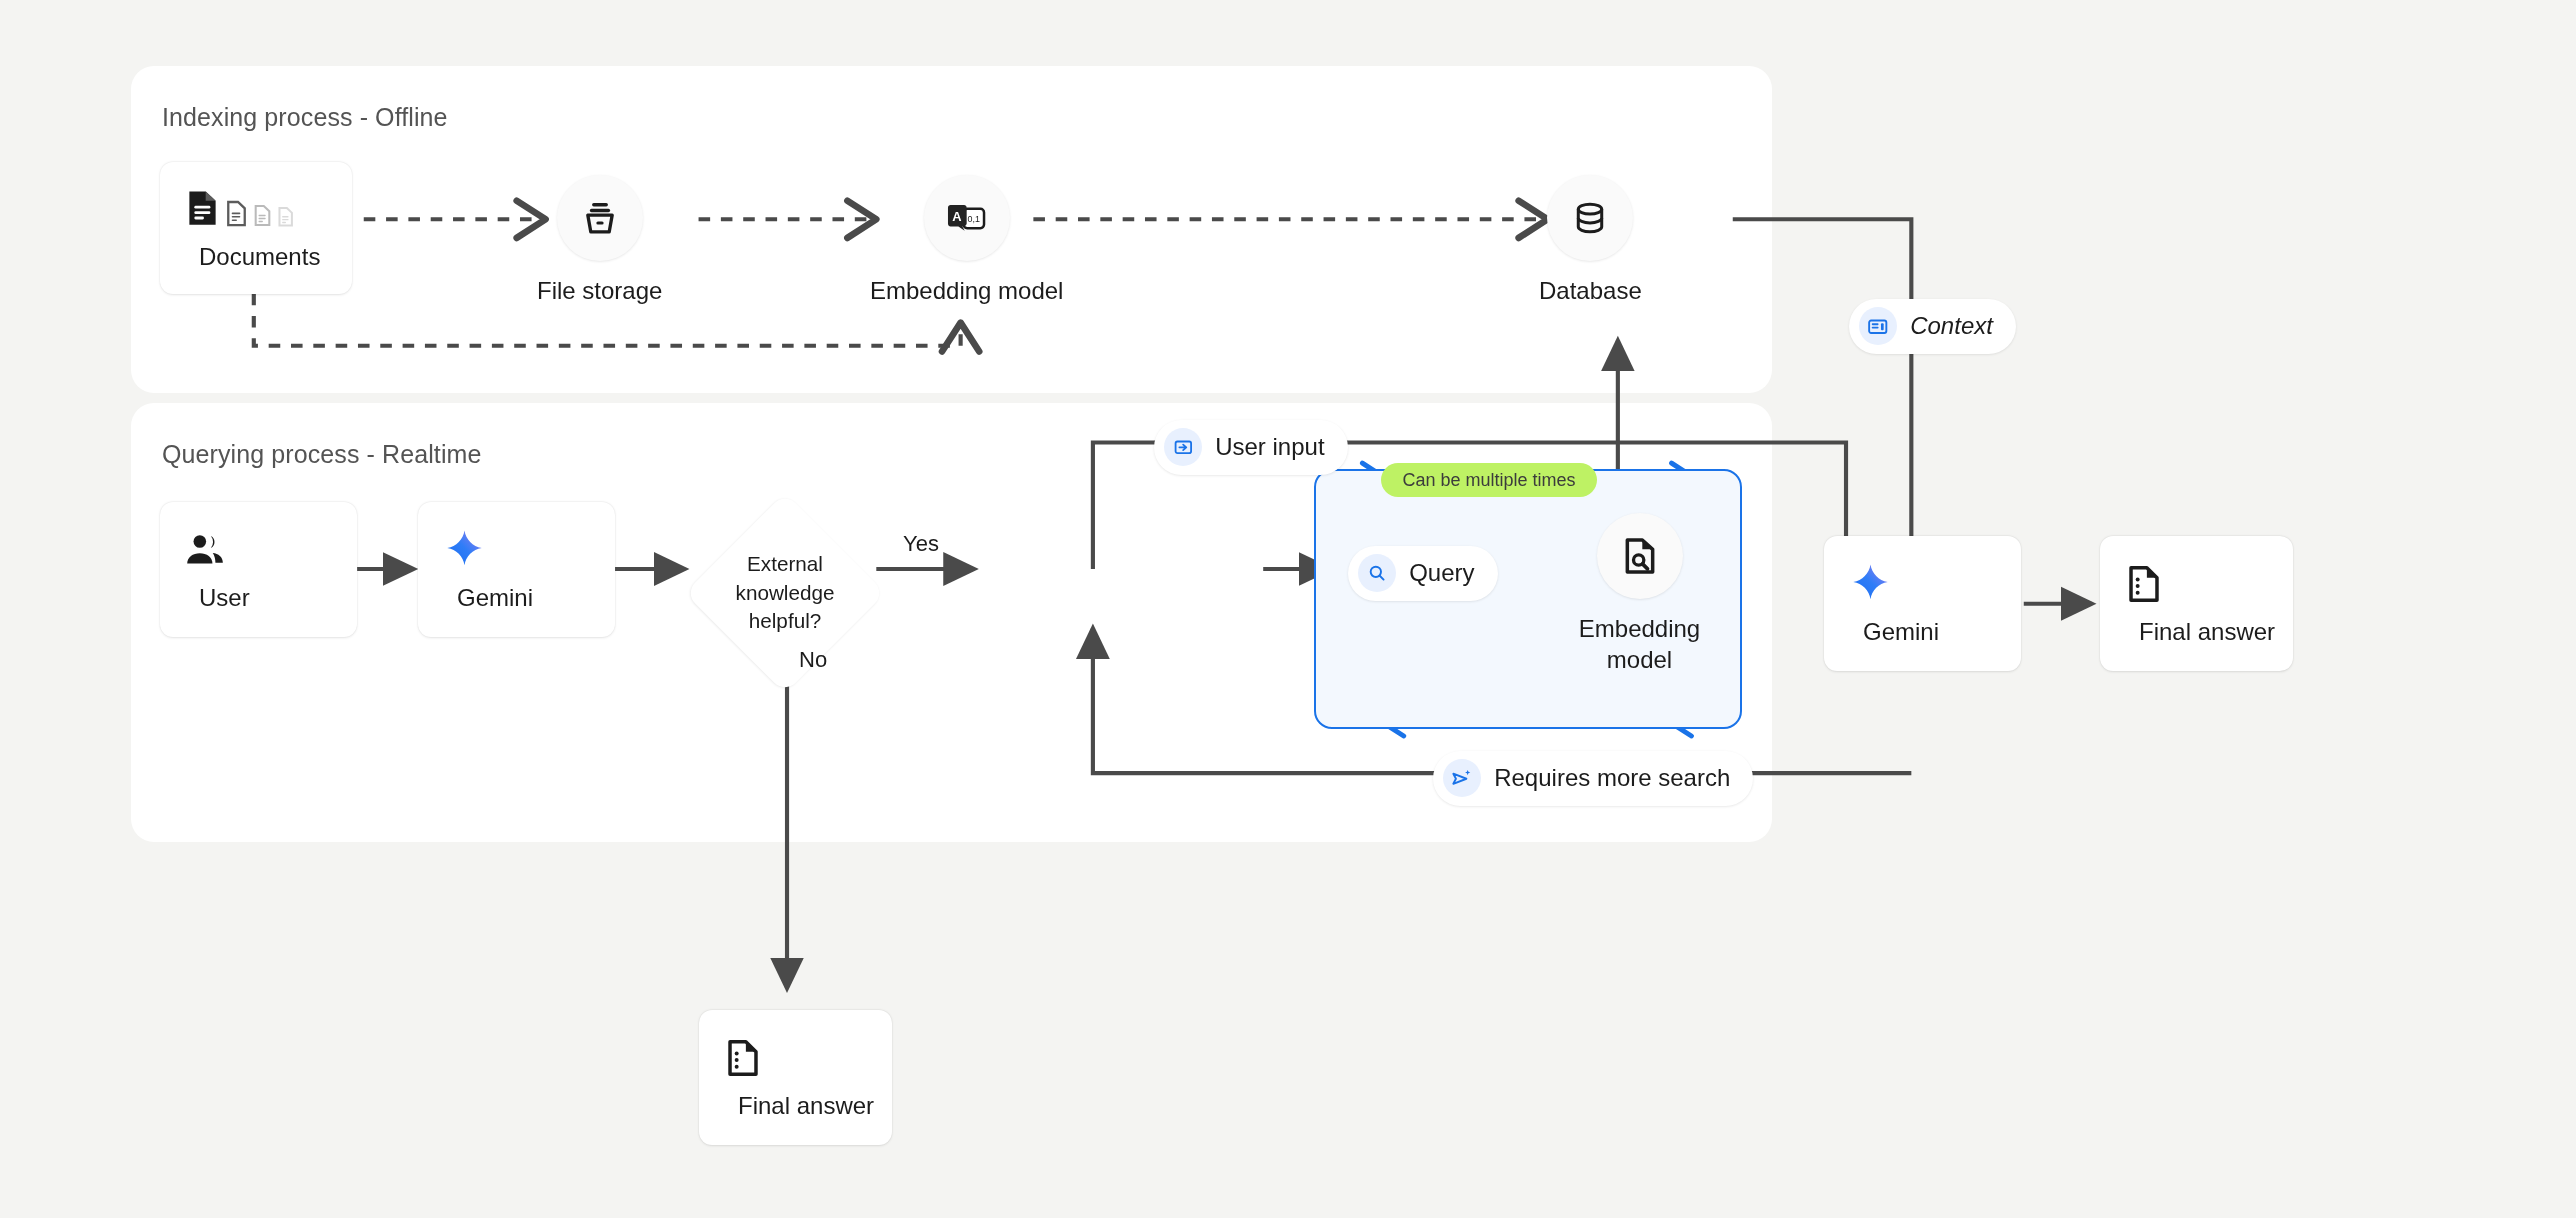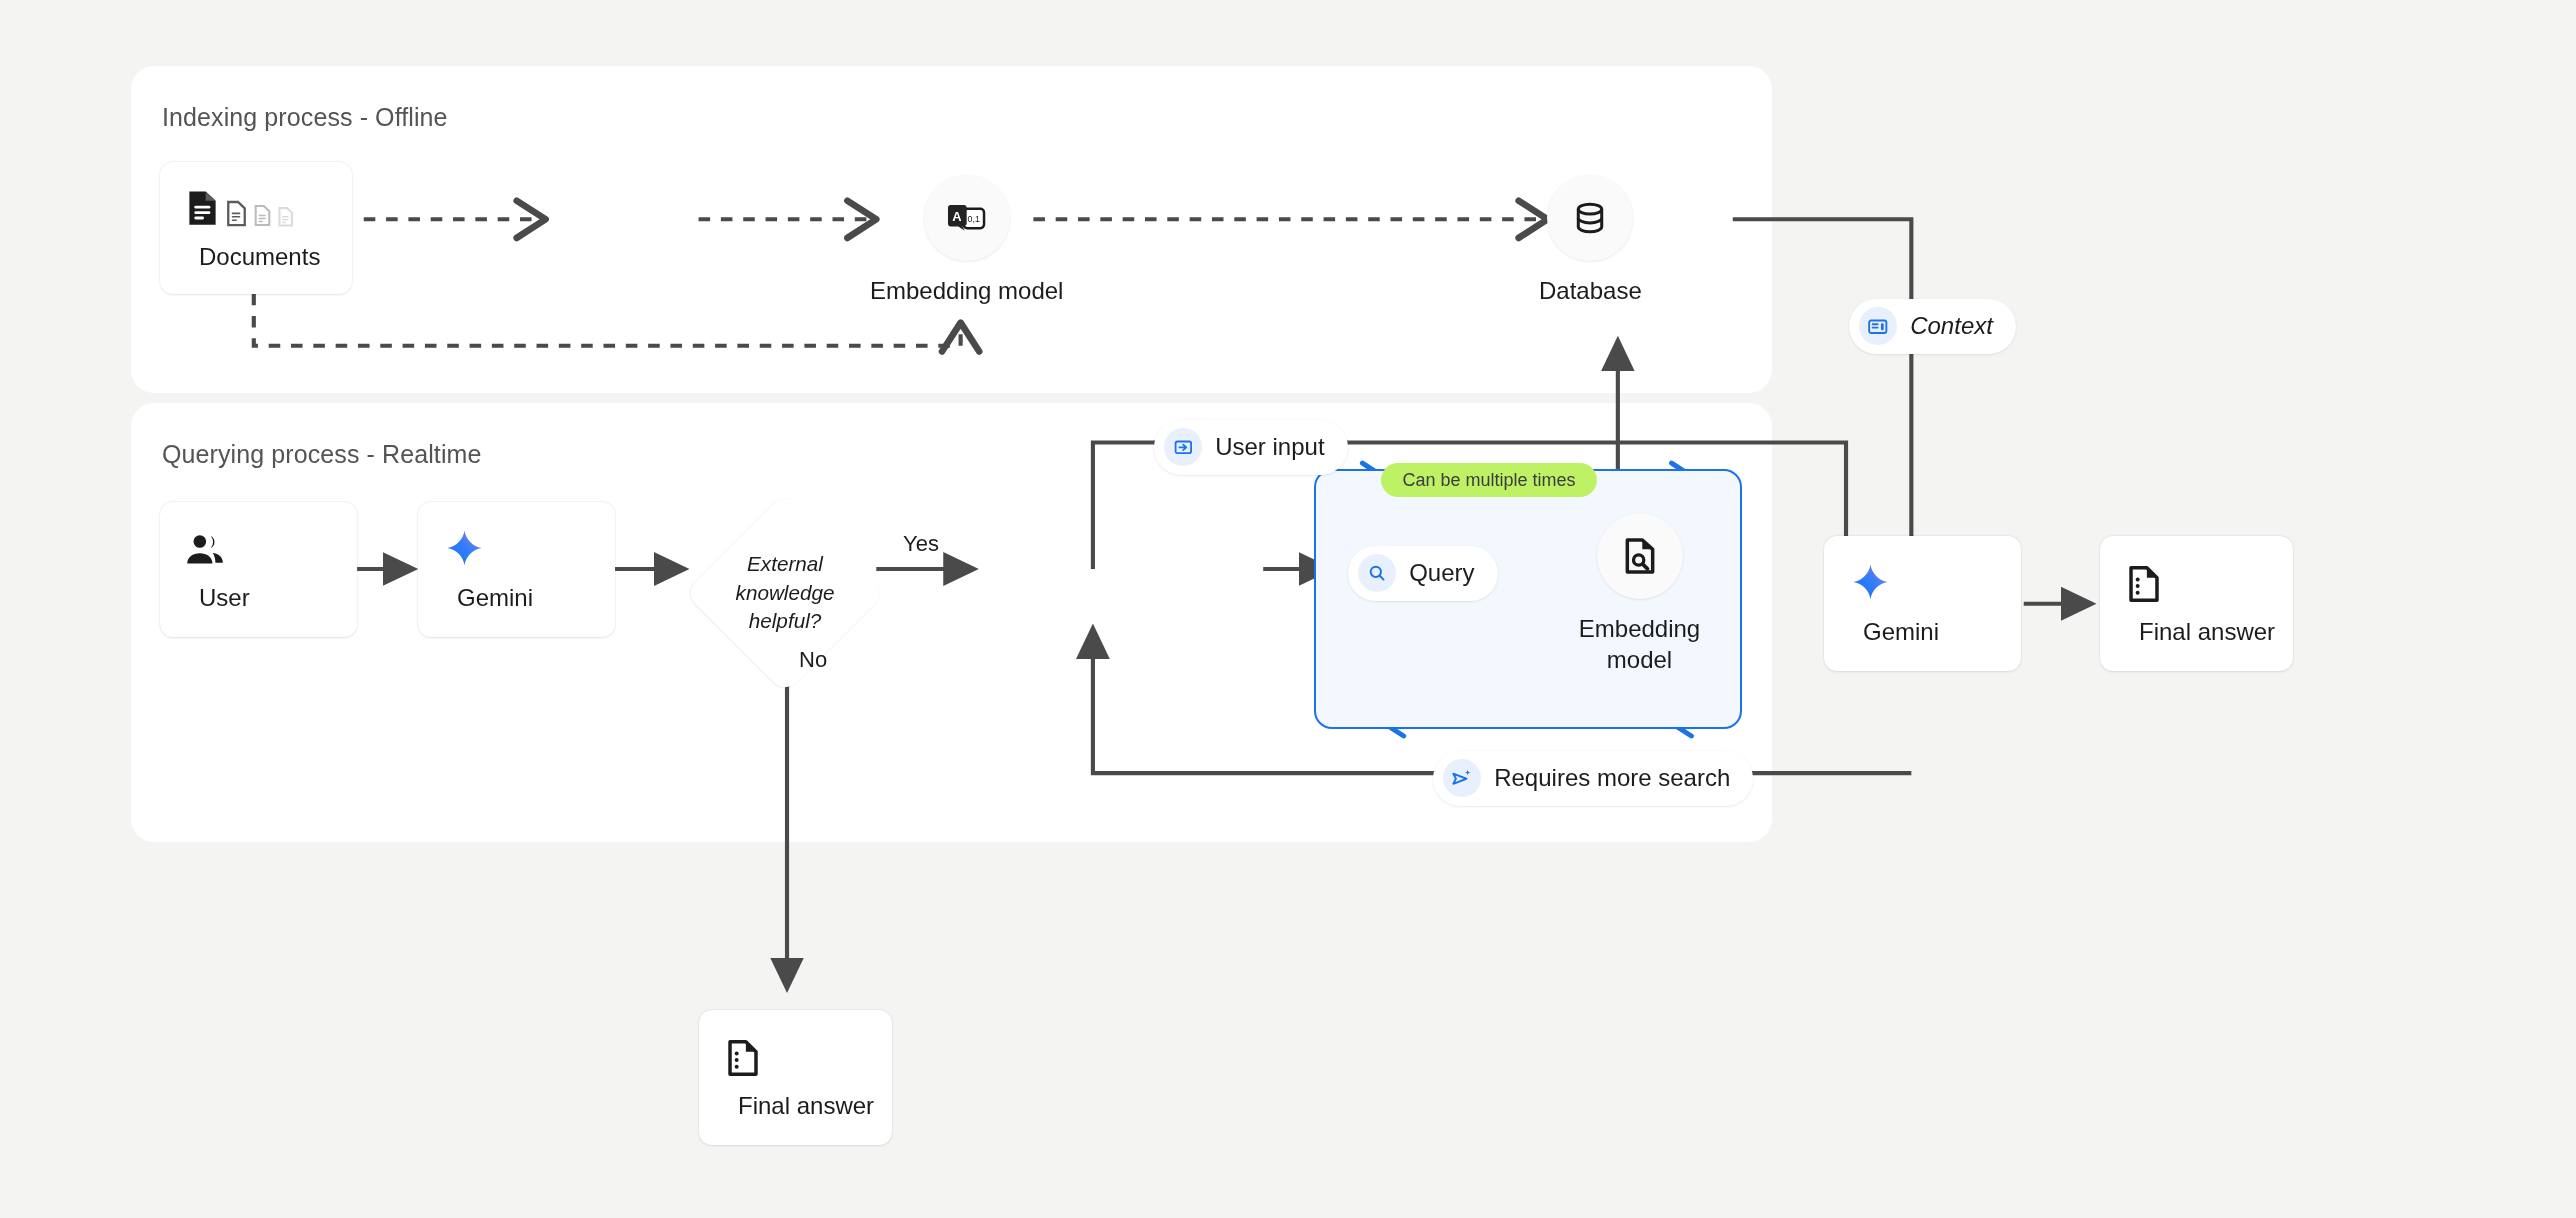--- a/index.html
+++ b/index.html
@@ -75,21 +75,21 @@
   
   #decision{position:absolute;left:699px;top:507px;width:172px;height:172px;}
   #decision .dshape{
     position:absolute;left:15px;top:15px;width:142px;height:142px;
     background:#fff;border-radius:15px;transform:rotate(45deg);
     box-shadow:0 0.8px 2.5px rgba(0,0,0,.09);
   }
   #decision .dtxt{
     position:absolute;left:0;top:0;width:172px;height:172px;
     display:flex;align-items:center;justify-content:center;text-align:center;
-    font-size:20.7px;color:#1c1c1c;line-height:1.38;font-style:italic;
+    font-size:20.7px;color:#1c1c1c;line-height:1.38;
   }
 
   
   #loopbox{
     position:absolute;left:1314px;top:469px;width:428px;height:260px;
     background:#f3f8fe;border:2.5px solid #1a73e8;border-radius:18px;
     box-sizing:border-box;
   }
 
   
@@ -205,20 +205,31 @@
               <rect x="7" y="13" width="9" height="1.9" rx=".9"></rect>
               <rect x="7" y="17" width="9" height="1.9" rx=".9"></rect>
               <rect x="7" y="21" width="5.5" height="1.9" rx=".9"></rect>
             </g>
           </svg>
       </div>
     </div>
     <div class="lbl">Documents</div>
   </div>
 
+  <div class="circle-node" id="n-filestorage" style="left:537px;top:175px;">
+    <div class="circle">
+      <svg width="38" height="38" viewBox="0 0 24 24">
+        <rect x="7" y="2.6" width="10" height="2.1" rx="1.05" fill="#1c1c1c"></rect>
+        <rect x="5.6" y="6.2" width="12.8" height="2.1" rx="1.05" fill="#1c1c1c"></rect>
+        <path d="M4.3 10.2h15.4l-1.9 10.6H6.2z" fill="none" stroke="#1c1c1c" stroke-width="2.1" stroke-linejoin="round"></path>
+        <rect x="9.7" y="14.2" width="4.6" height="1.9" rx=".95" fill="#1c1c1c"></rect>
+      </svg>
+    </div>
+    <div class="lbl">File storage</div>
+  </div>
 
   <div class="circle-node" id="n-embed" style="left:870px;top:175px;">
     <div class="circle">
       <svg width="43" height="40" viewBox="0 0 26 24">
         <rect x="11.2" y="6.4" width="12.4" height="11.8" rx="2.2" fill="#fff" stroke="#1c1c1c" stroke-width="1.5"></rect>
         <text x="17.4" y="14.6" font-family="Liberation Sans, sans-serif" font-size="5.4" fill="#1c1c1c" text-anchor="middle">0,1</text>
         <path d="M3.4 4.2h8.1c.9 0 1.6.7 1.6 1.6v9.6c0 .7-.6 1.4-1.3 1.5l-1.3.2 1.4 2.6-3.8-2.6H3.4c-.9 0-1.6-.7-1.6-1.6V5.8c0-.9.7-1.6 1.6-1.6z" fill="#222"></path>
         <text x="7.2" y="13.6" font-family="Liberation Sans, sans-serif" font-size="7.8" font-weight="bold" fill="#fff" text-anchor="middle">A</text>
       </svg>
     </div>

